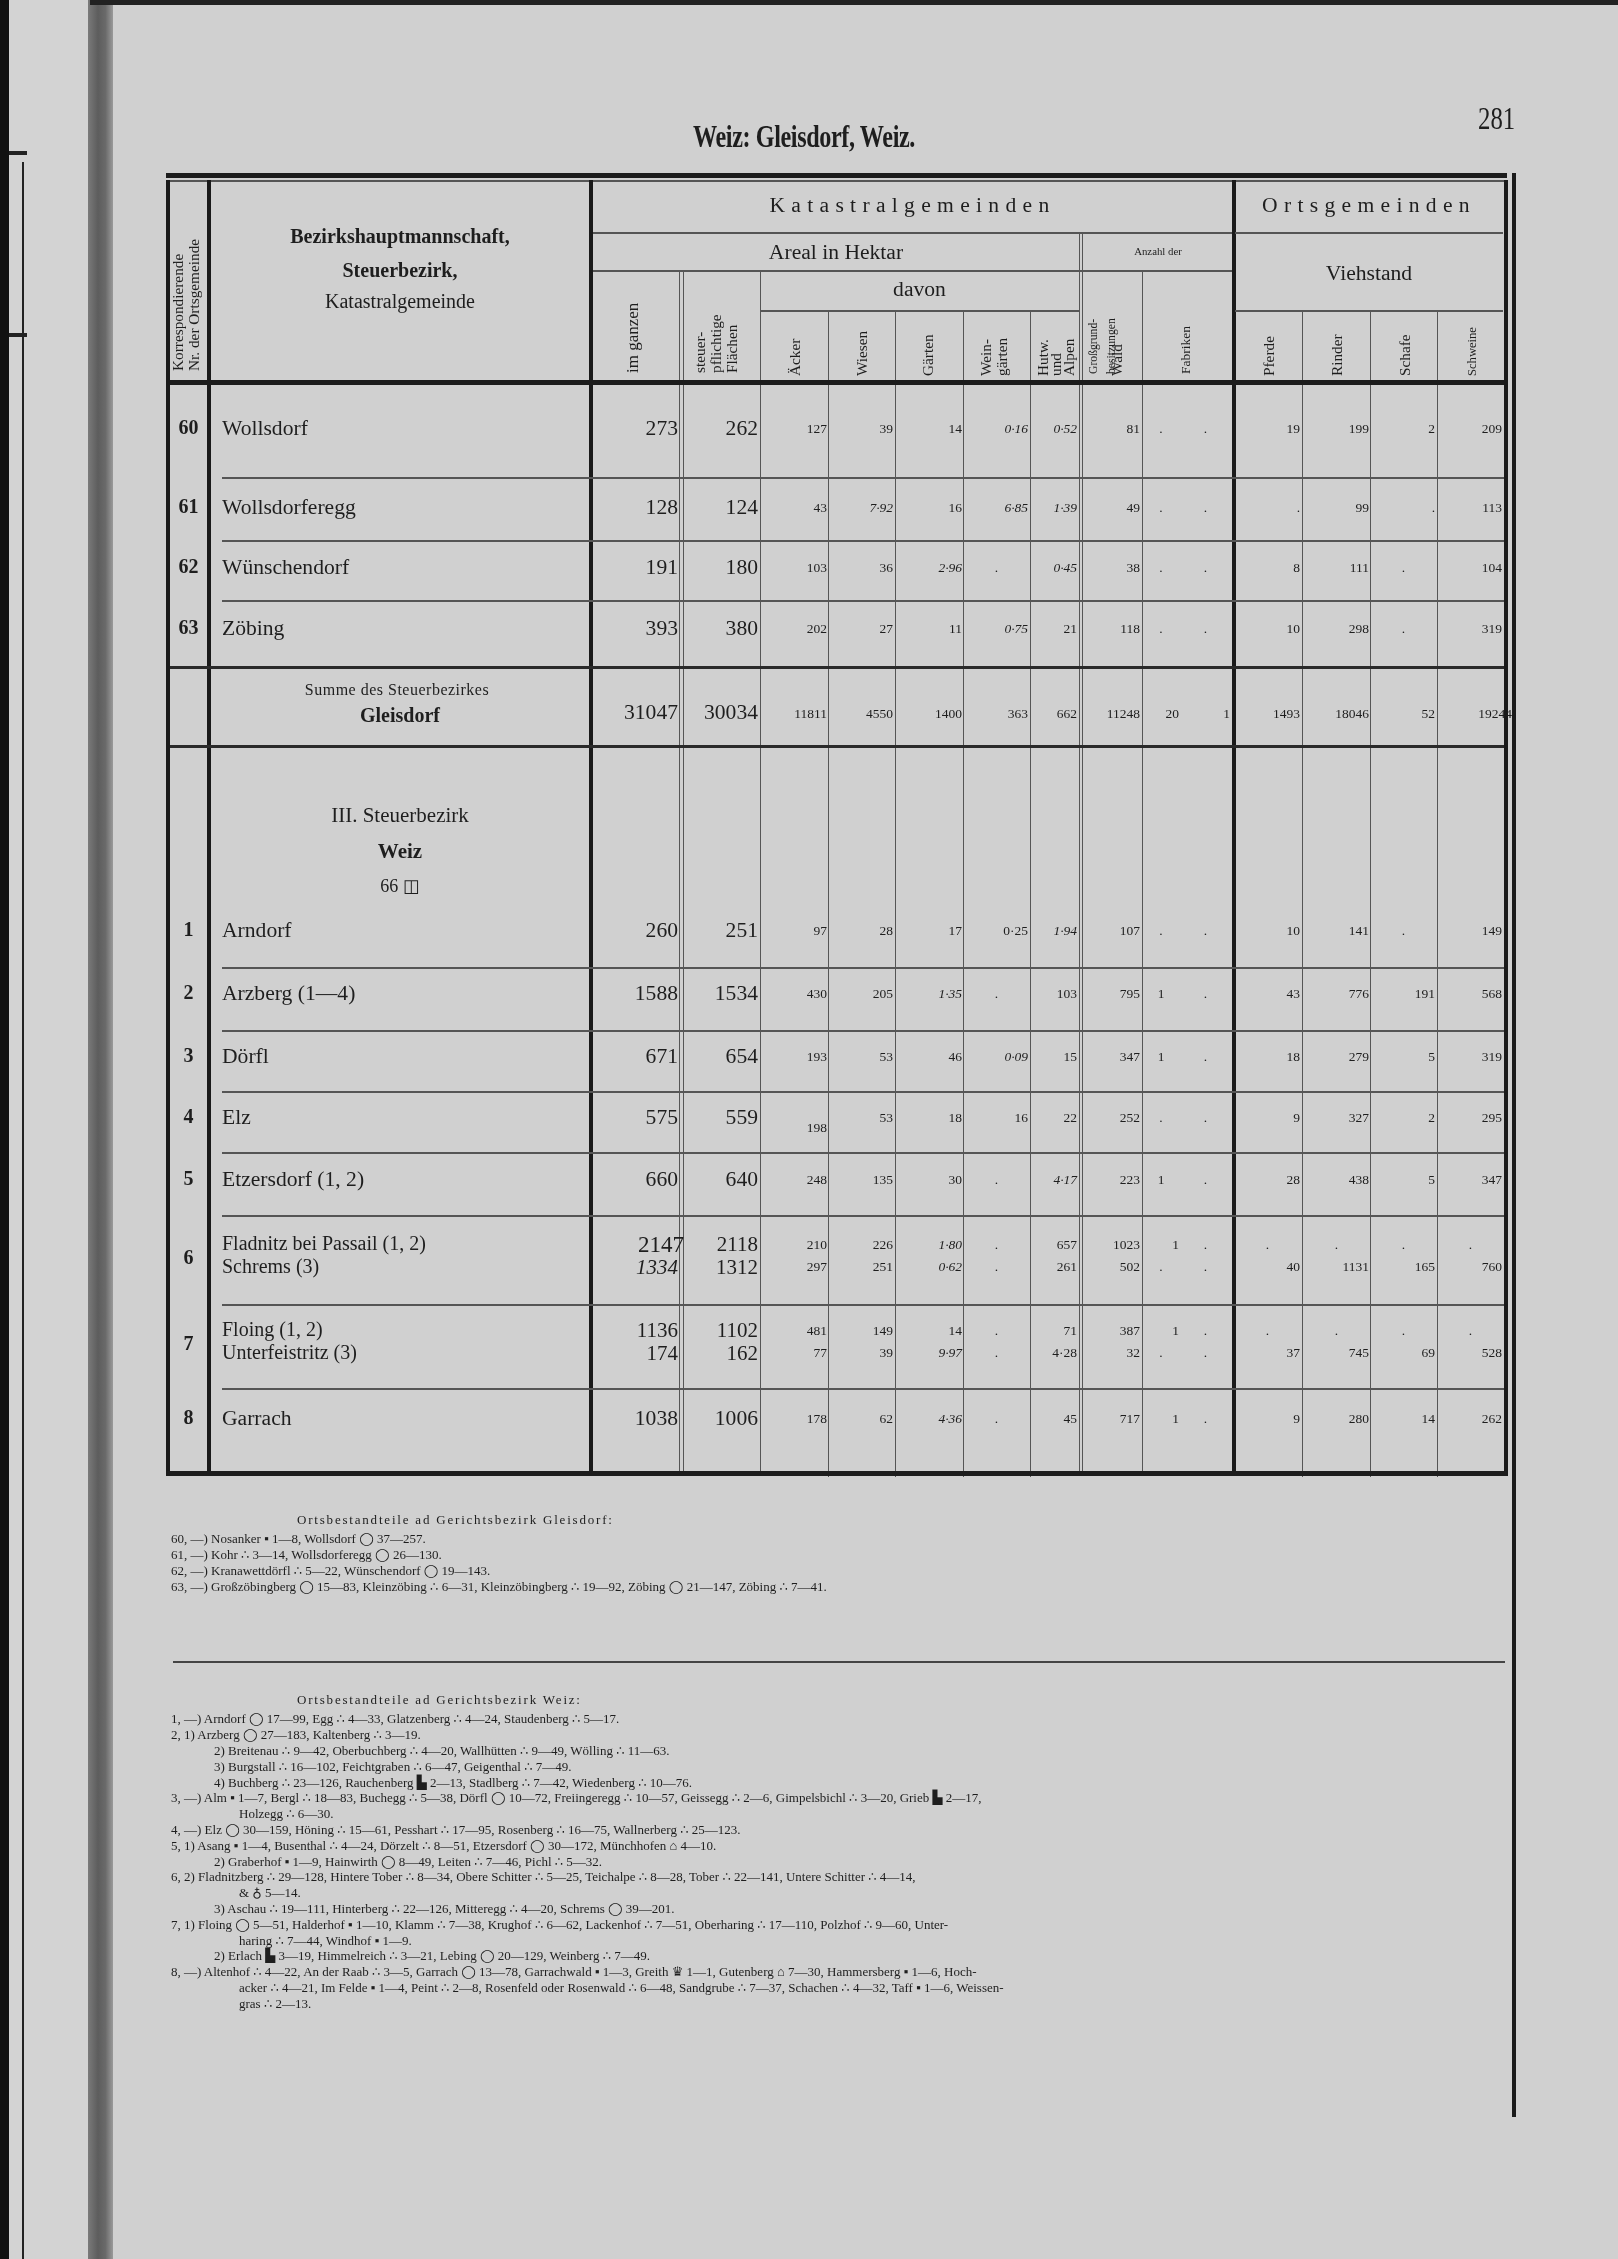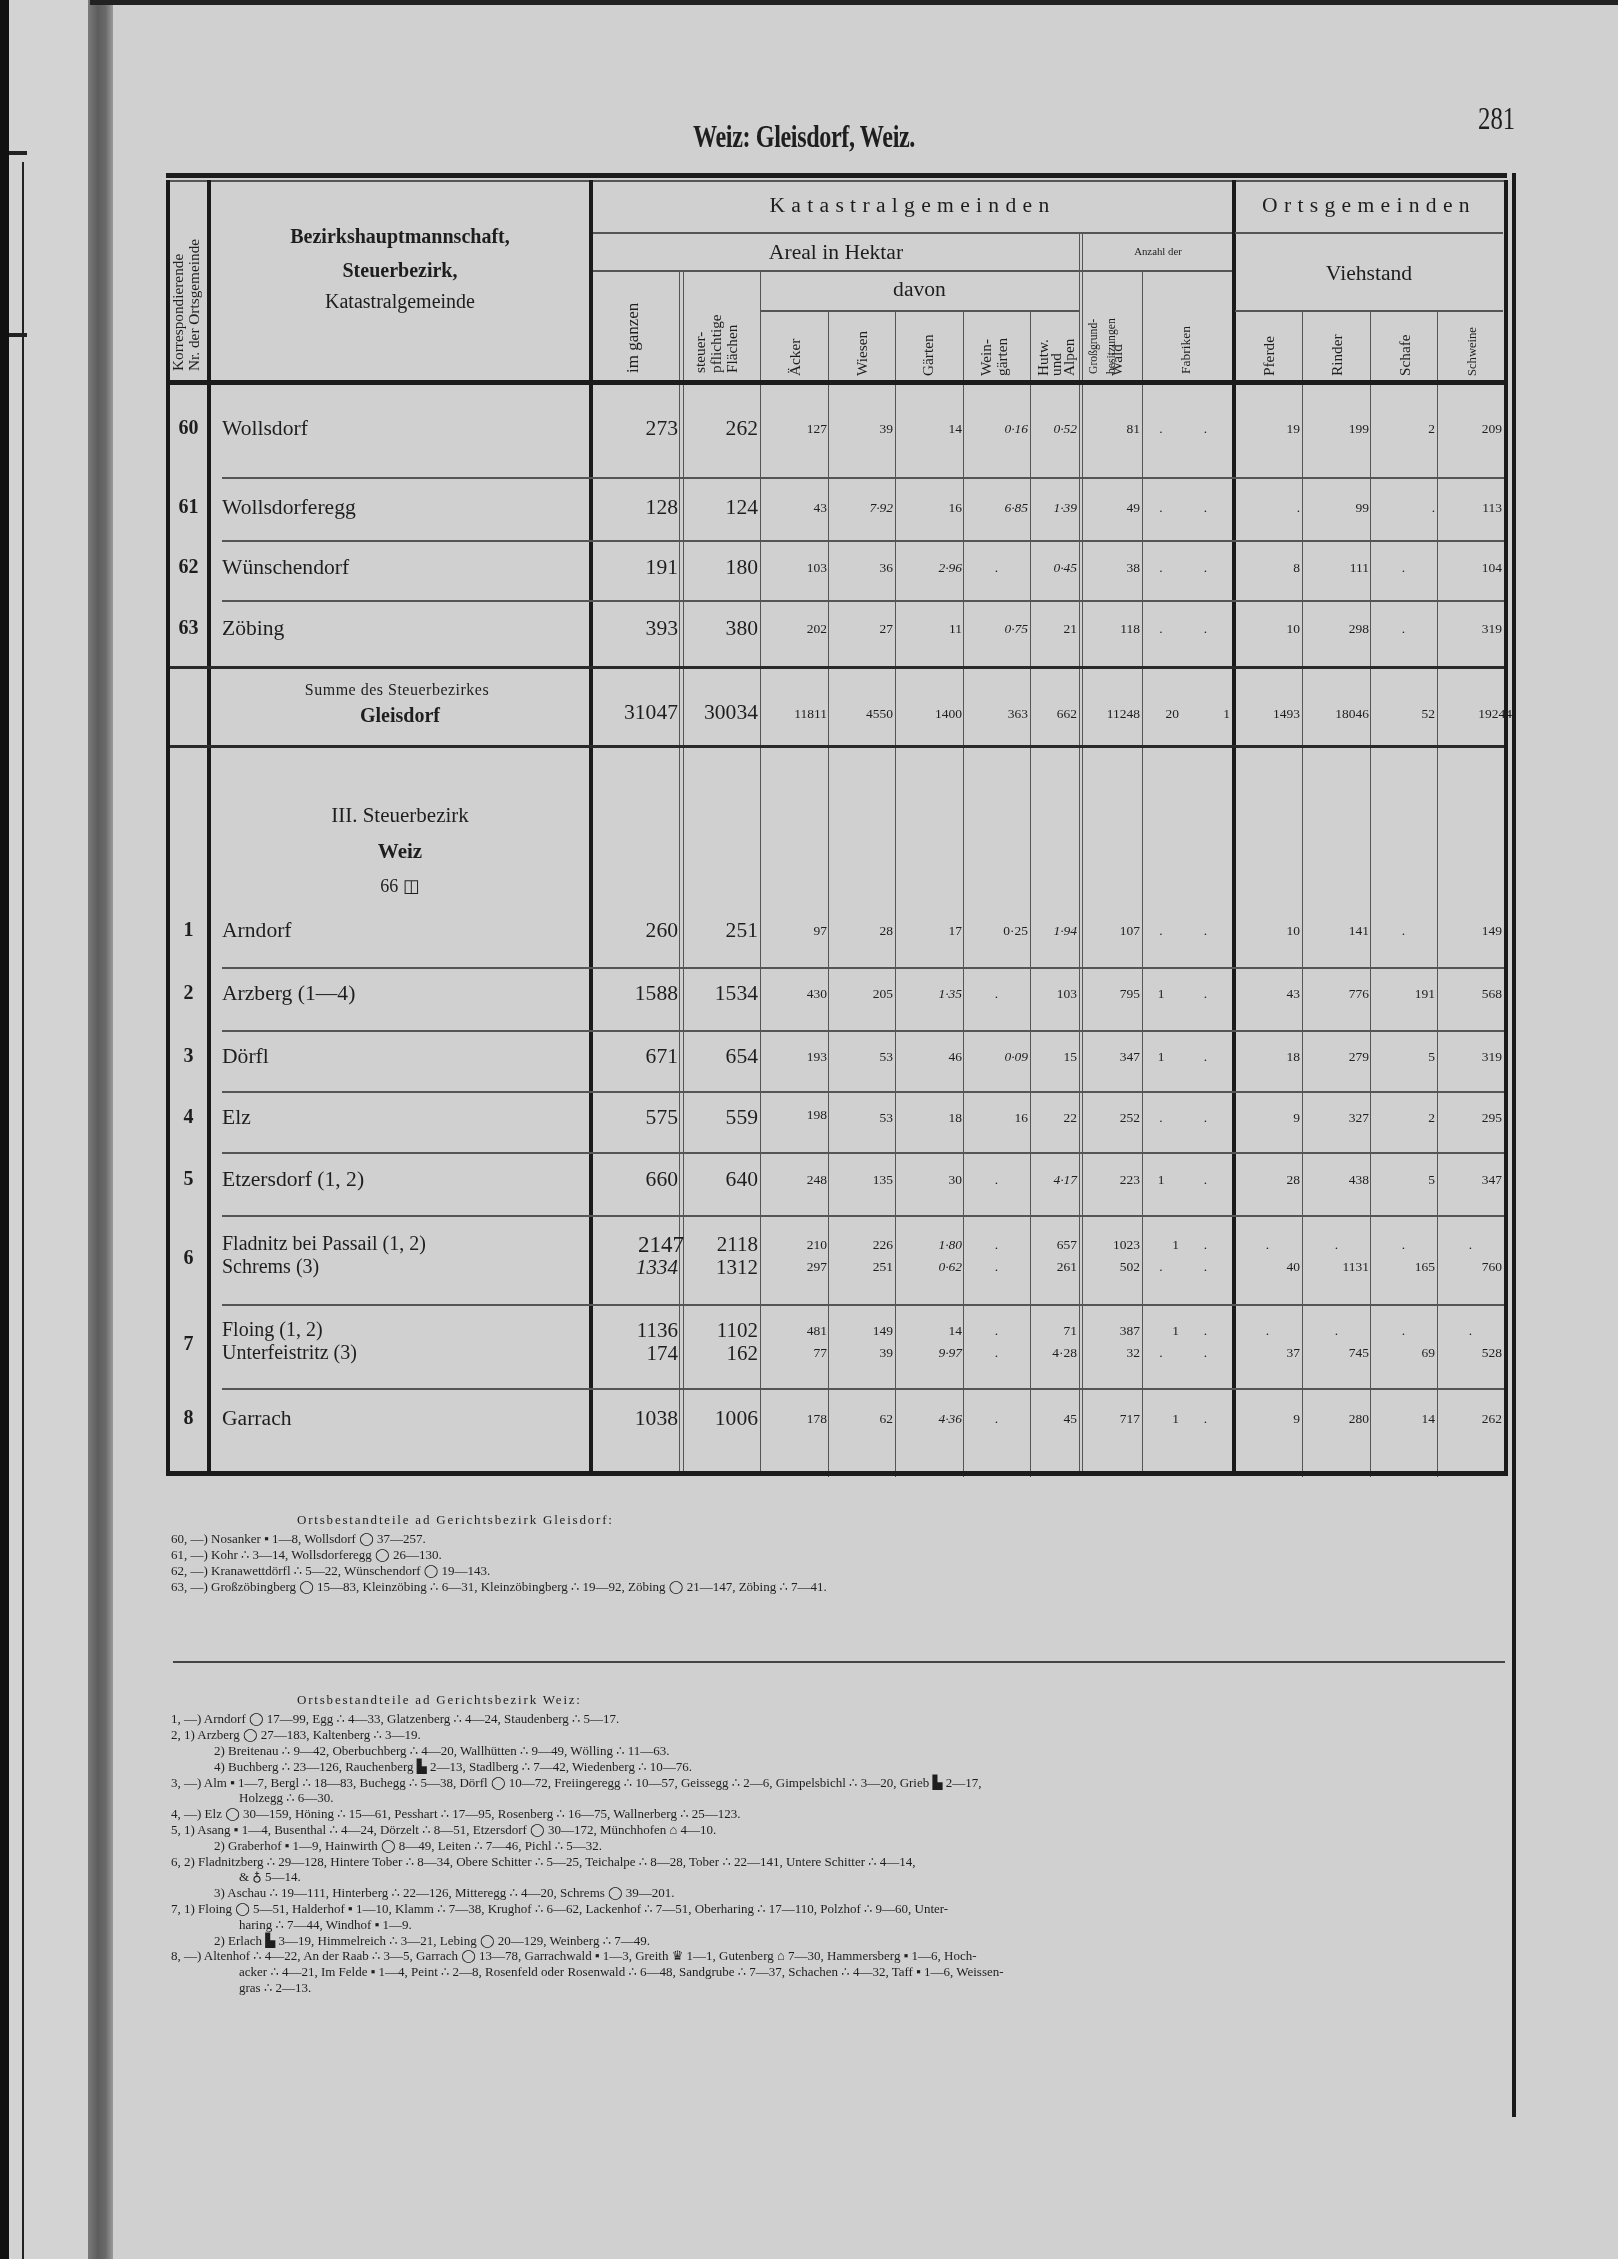--- a/index.html
+++ b/index.html
@@ -288,21 +288,21 @@
     <div class="cell small" style="left:1206px;width:63px;top:5.4px;">5</div>
     <div class="cell small" style="left:1273px;width:63px;top:5.4px;">319</div>
   </div>
   <div class="hline thin" style="left:56px;top:918px;width:1282px;"></div>
 
   <div class="row" style="top:932px;">
     <div class="cell nr" style="left:3.6px;width:38px;">4</div>
     <div class="cell name big" style="left:56px;">Elz</div>
     <div class="cell big" style="left:427px;width:85px;">575</div>
     <div class="cell big" style="left:518px;width:74px;">559</div>
-    <div class="cell small" style="left:596px;width:65px;top:2px;text-align:right;">198</div>
+    <div class="cell small" style="left:596px;width:65px;top:15px;text-align:right;">198</div>
     <div class="cell small" style="left:664px;width:63px;top:5.4px;">53</div>
     <div class="cell small" style="left:731px;width:65px;top:5.4px;">18</div>
     <div class="cell small" style="left:799px;width:63px;top:5.4px;">16</div>
     <div class="cell small" style="left:866px;width:45px;top:5.4px;">22</div>
     <div class="cell small" style="left:918px;width:56px;top:5.4px;">252</div>
     <div class="cell small" style="left:977px;width:36px;top:5.4px;text-align:center;">.</div>
     <div class="cell small" style="left:1015px;width:49px;top:5.4px;text-align:center;">.</div>
     <div class="cell small" style="left:1069px;width:65px;top:5.4px;">9</div>
     <div class="cell small" style="left:1138px;width:65px;top:5.4px;">327</div>
     <div class="cell small" style="left:1206px;width:63px;top:5.4px;">2</div>
@@ -431,20 +431,21 @@
   <div class="fn-line">63, —) Großzöbingberg ◯ 15—83, Kleinzöbing ∴ 6—31, Kleinzöbingberg ∴ 19—92, Zöbing ◯ 21—147, Zöbing ∴ 7—41.</div>
 </div>
 
 <div class="sep" style="top:1661px;"></div>
 
 <div class="footnotes" style="top:1692px;">
   <div class="fn-title">Ortsbestandteile ad Gerichtsbezirk Weiz:</div>
   <div class="fn-line">1, —) Arndorf ◯ 17—99, Egg ∴ 4—33, Glatzenberg ∴ 4—24, Staudenberg ∴ 5—17.</div>
   <div class="fn-line">2, 1) Arzberg ◯ 27—183, Kaltenberg ∴ 3—19.</div>
   <div class="fn-line indent">2) Breitenau ∴ 9—42, Oberbuchberg ∴ 4—20, Wallhütten ∴ 9—49, Wölling ∴ 11—63.</div>
+  <div class="fn-line indent">3) Burgstall ∴ 16—102, Feichtgraben ∴ 6—47, Geigenthal ∴ 7—49.</div>
   <div class="fn-line indent">4) Buchberg ∴ 23—126, Rauchenberg ▙ 2—13, Stadlberg ∴ 7—42, Wiedenberg ∴ 10—76.</div>
   <div class="fn-line">3, —) Alm ▪ 1—7, Bergl ∴ 18—83, Buchegg ∴ 5—38, Dörfl ◯ 10—72, Freiingeregg ∴ 10—57, Geissegg ∴ 2—6, Gimpelsbichl ∴ 3—20, Grieb ▙ 2—17,</div>
   <div class="fn-line cont">Holzegg ∴ 6—30.</div>
   <div class="fn-line">4, —) Elz ◯ 30—159, Höning ∴ 15—61, Pesshart ∴ 17—95, Rosenberg ∴ 16—75, Wallnerberg ∴ 25—123.</div>
   <div class="fn-line">5, 1) Asang ▪ 1—4, Busenthal ∴ 4—24, Dörzelt ∴ 8—51, Etzersdorf ◯ 30—172, Münchhofen ⌂ 4—10.</div>
   <div class="fn-line indent">2) Graberhof ▪ 1—9, Hainwirth ◯ 8—49, Leiten ∴ 7—46, Pichl ∴ 5—32.</div>
   <div class="fn-line">6, 2) Fladnitzberg ∴ 29—128, Hintere Tober ∴ 8—34, Obere Schitter ∴ 5—25, Teichalpe ∴ 8—28, Tober ∴ 22—141, Untere Schitter ∴ 4—14,</div>
   <div class="fn-line cont">&amp; ♁ 5—14.</div>
   <div class="fn-line indent">3) Aschau ∴ 19—111, Hinterberg ∴ 22—126, Mitteregg ∴ 4—20, Schrems ◯ 39—201.</div>
   <div class="fn-line">7, 1) Floing ◯ 5—51, Halderhof ▪ 1—10, Klamm ∴ 7—38, Krughof ∴ 6—62, Lackenhof ∴ 7—51, Oberharing ∴ 17—110, Polzhof ∴ 9—60, Unter-</div>

